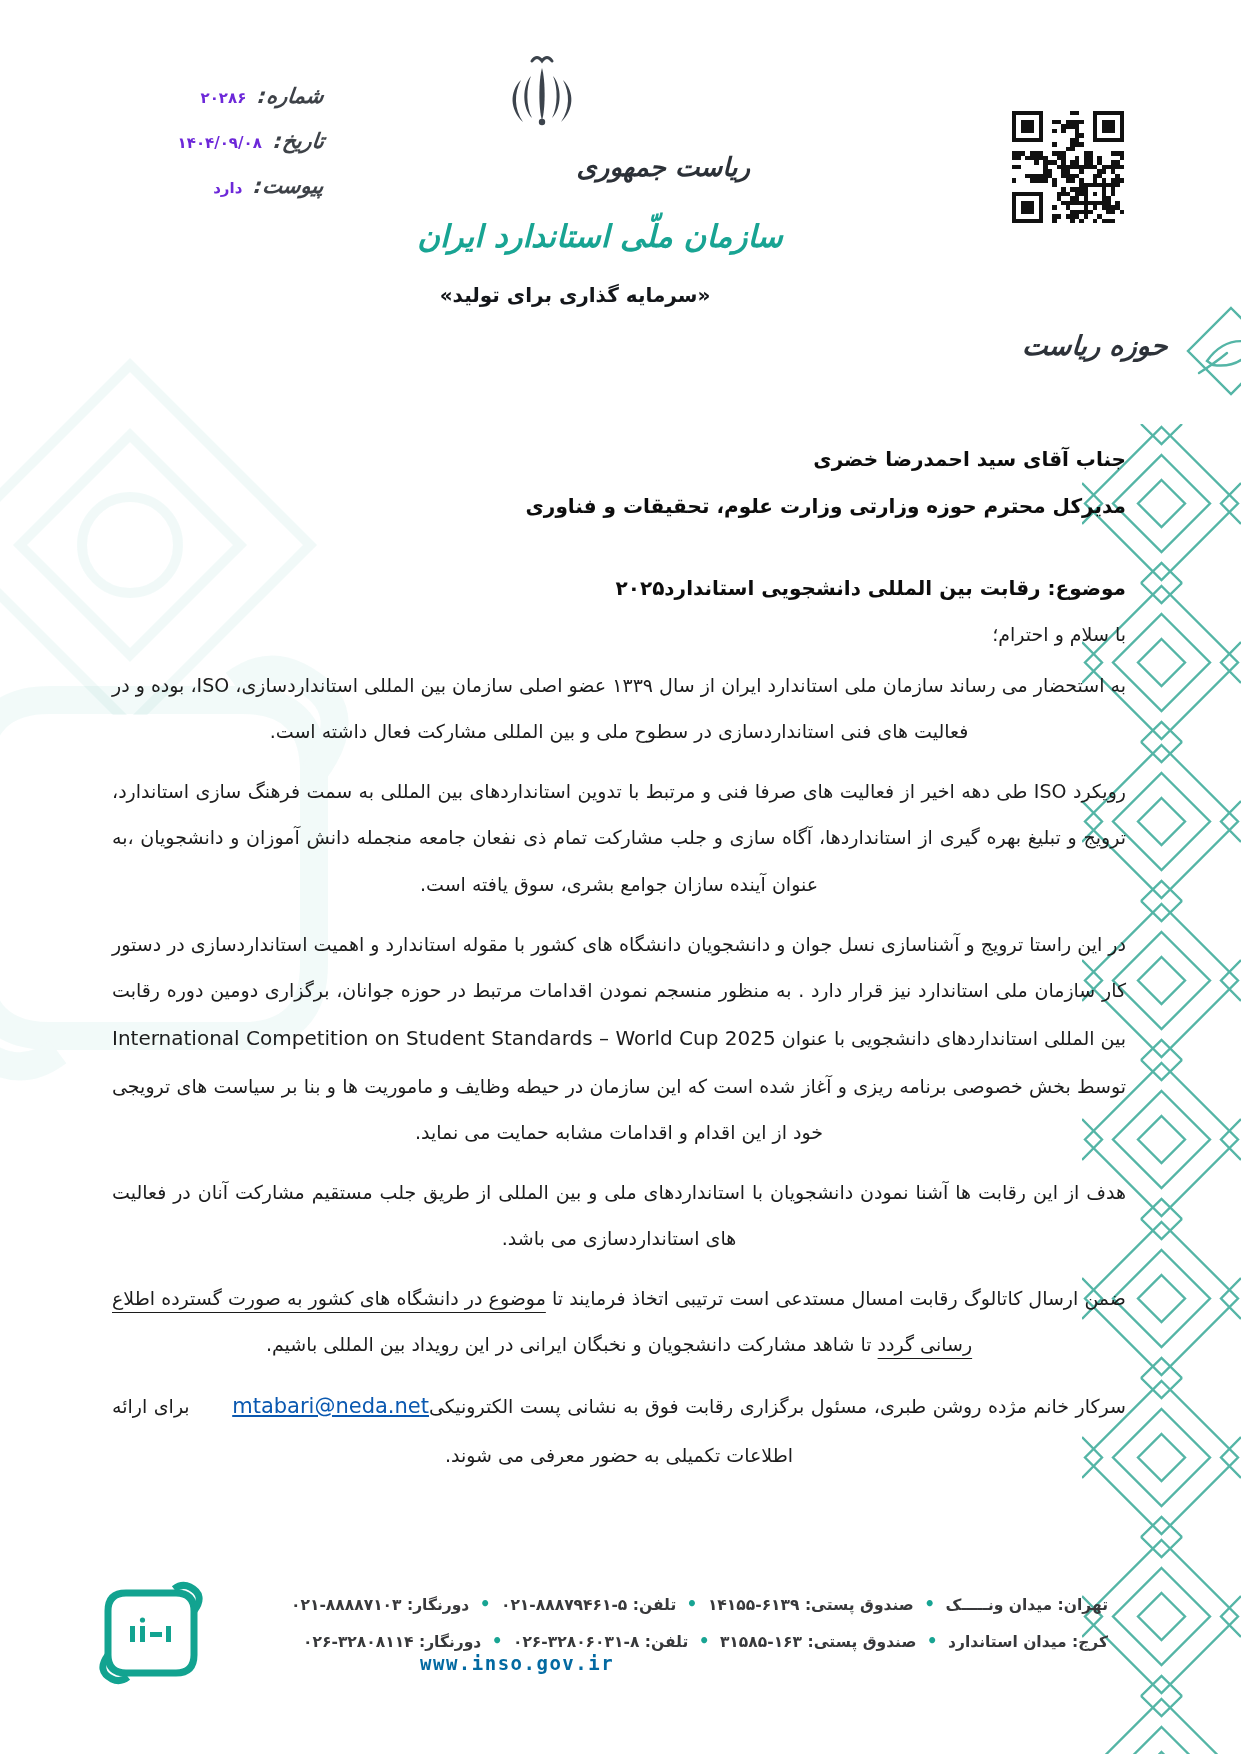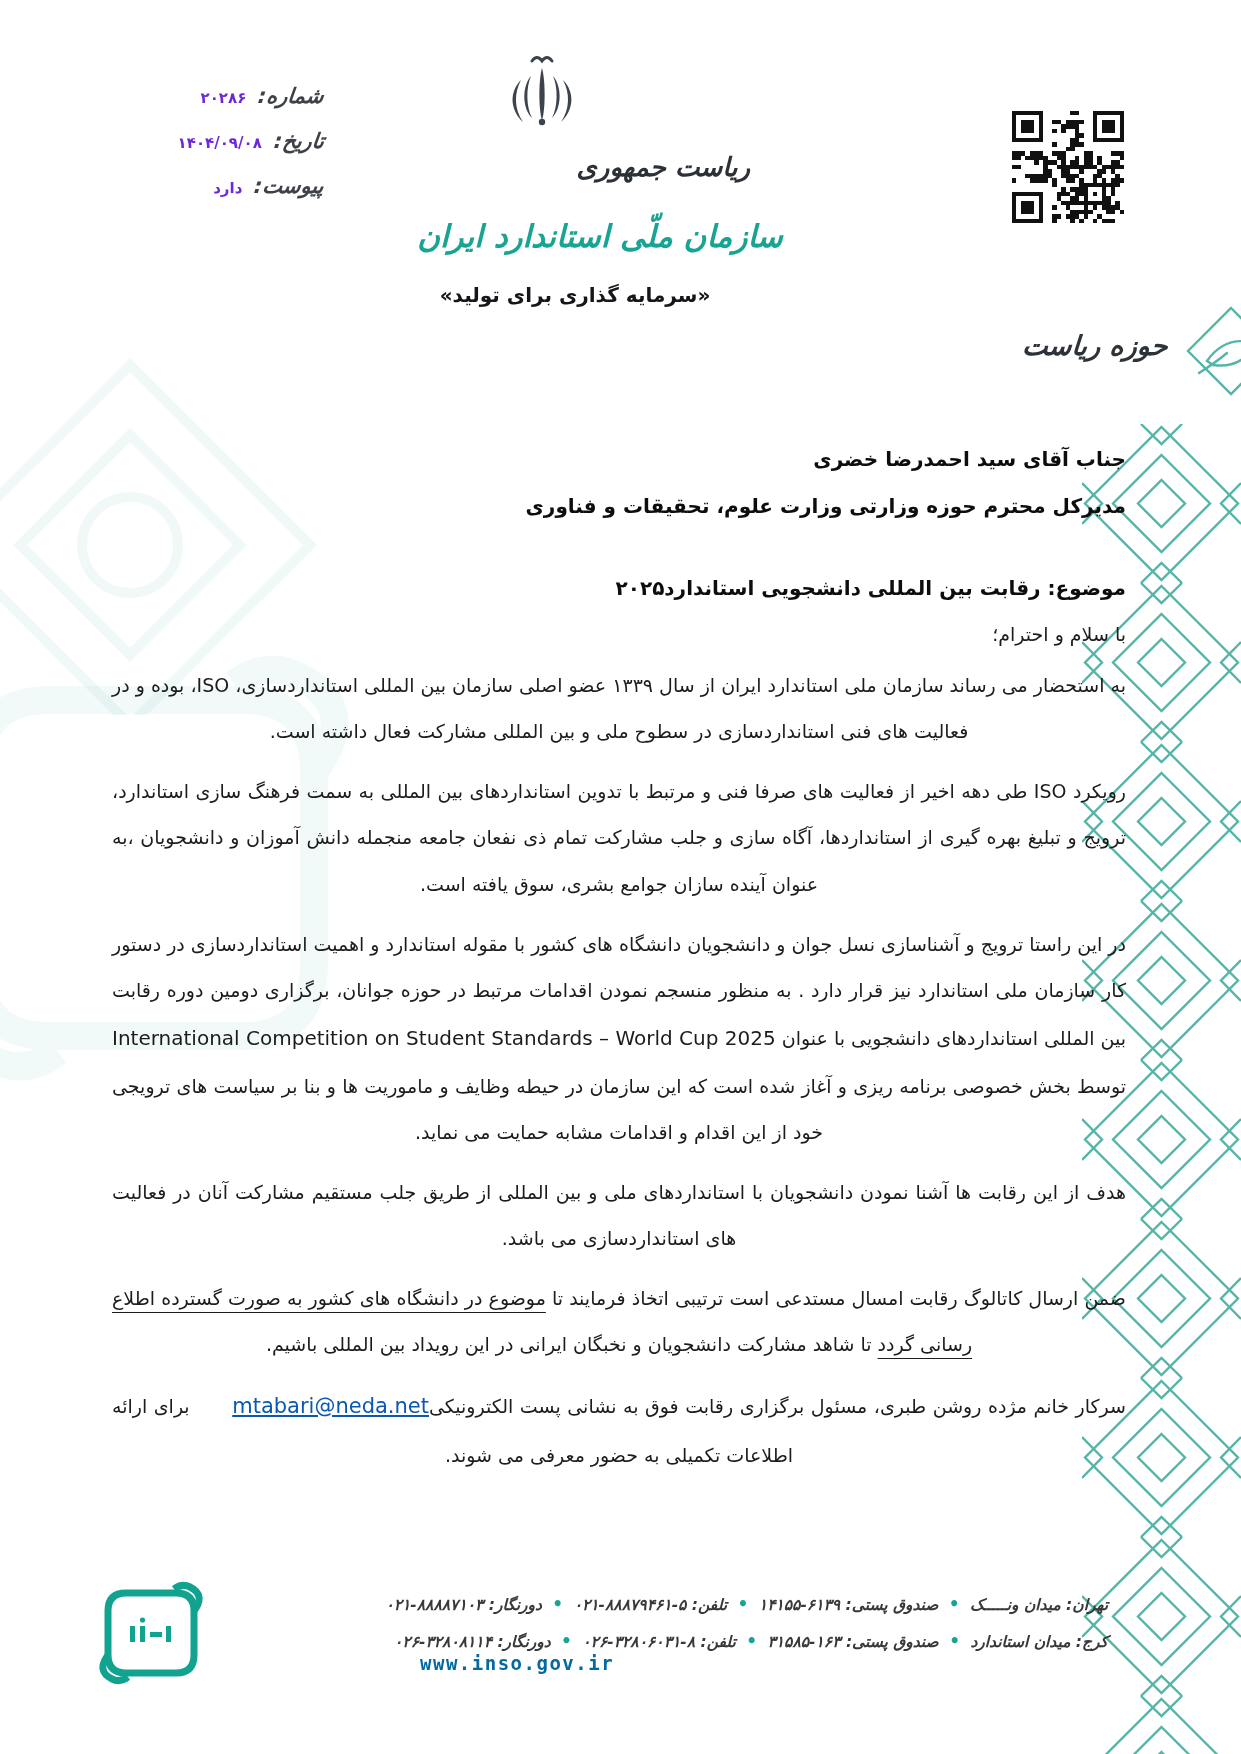--- a/index.html
+++ b/index.html
@@ -39,21 +39,21 @@
   .paras p{margin:0 0 13px 0; font-size:19px; line-height:2.45;
     text-align:justify; text-align-last:center;}
   .paras p.first{margin-top:6px;}
   .ltr{direction:ltr; unicode-bidi:isolate;}
   .en{font-size:20px;}
   .u{text-decoration:underline; text-underline-offset:7px;}
   .email{color:#0a58b0; text-decoration:underline; font-size:21px;margin-left:36px;}
   
   .inso-logo{position:absolute; top:1579px; left:94px; width:115px; height:108px;}
   .footer-lines{position:absolute; top:1586px; left:292px; width:816px; direction:rtl;
-    text-align:right; font-size:15.5px; font-weight:600; color:#38393b; line-height:2.15; white-space:nowrap;font-style:italic;}
+    text-align:right; font-size:15.5px; font-weight:600; color:#38393b; line-height:2.15; white-space:nowrap;}
   .footer-lines .bullet{color:#18a493; font-size:17px; padding:0 5px;}
   .num{direction:ltr; unicode-bidi:isolate;}
   .website{position:absolute; top:1652px; left:420px; width:420px; text-align:left;
     font-family:"DejaVu Sans Mono", monospace; font-weight:bold; font-size:19px;
     letter-spacing:1.5px; color:#0369a1;}
   svg{display:block;}
 </style>
 </head>
 <body>
 

